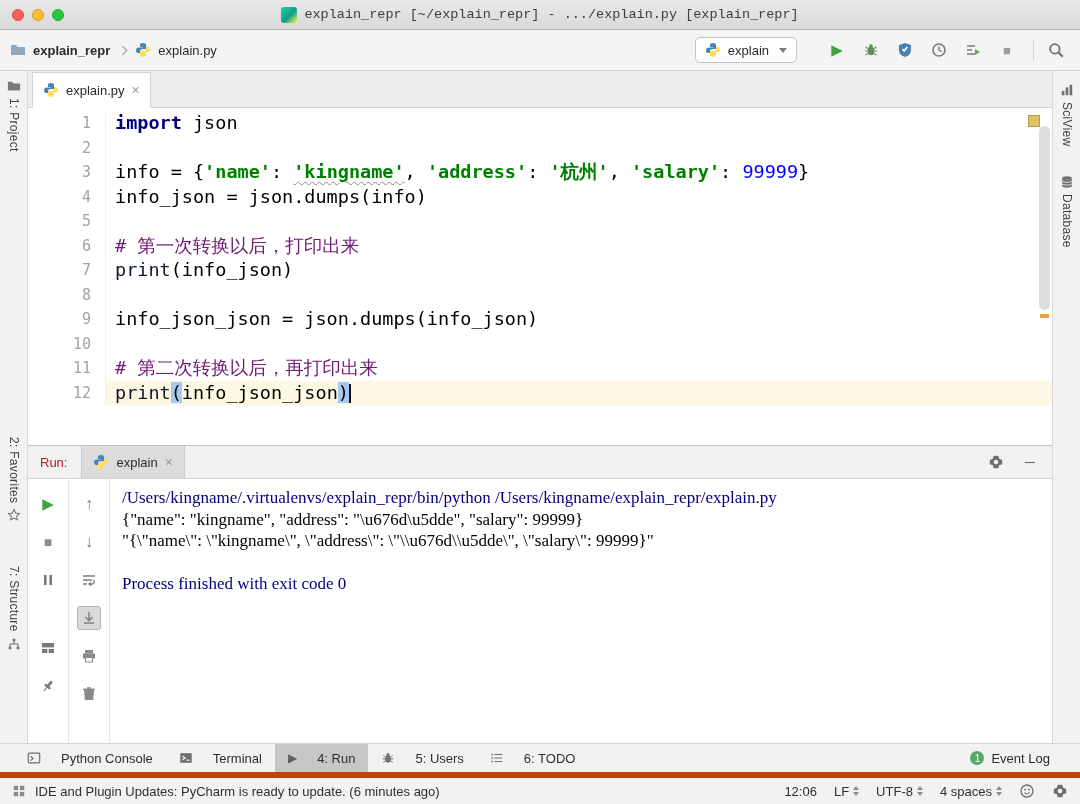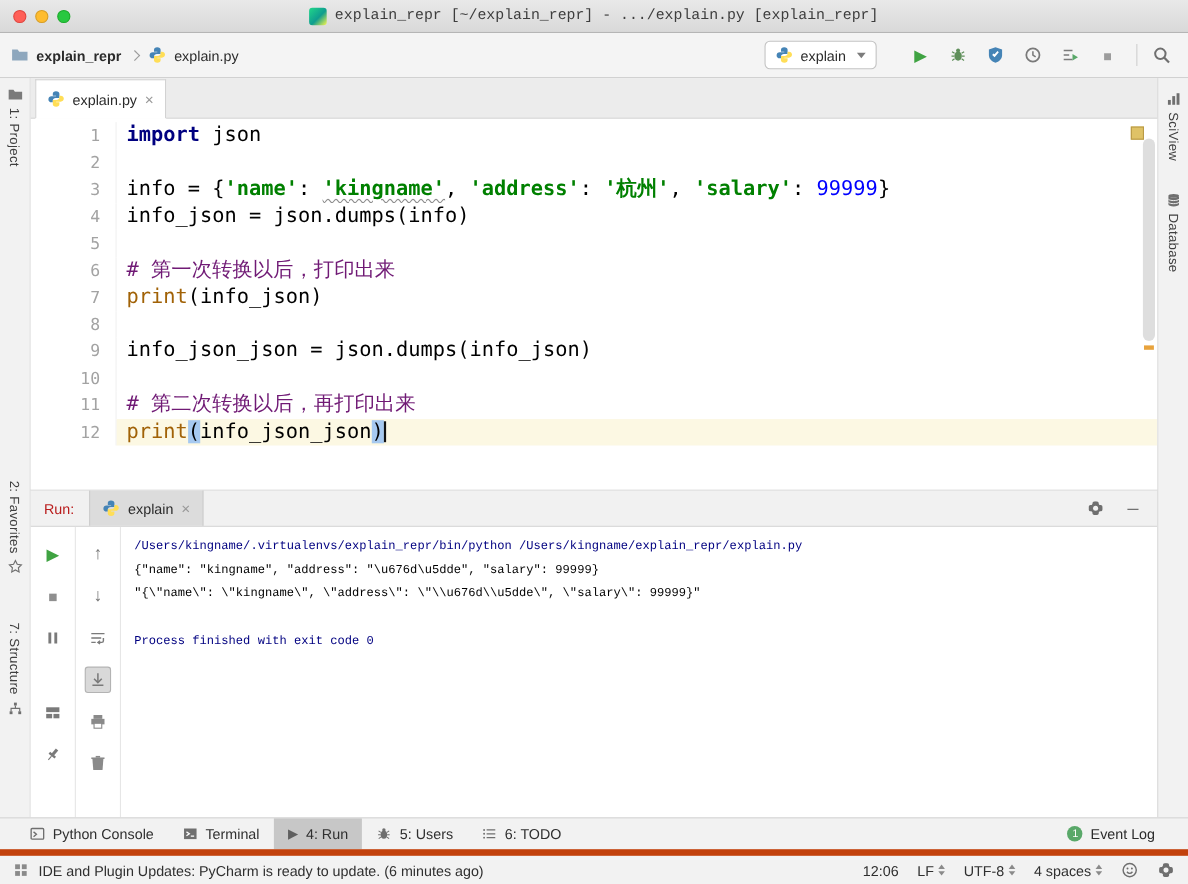--- a/index.html
+++ b/index.html
@@ -52,21 +52,21 @@
   .code-lines { padding-top:3px; }
   .code-line { display:flex; height:24.5px; line-height:24.5px; font-family:"DejaVu Sans Mono","DejaVu Sans",monospace; font-size:18.5px; white-space:pre; }
   .ln { flex:none; width:78px; padding-right:14px; text-align:right; color:#a3a3a3; font-size:15px; border-right:1px solid #f1f1f1; }
   .ct { flex:1; padding-left:9px; color:#000; }
   .code-line.hl .ct { background:#fcf8e3; }
   .kw { color:#000080; font-weight:bold; }
   .str { color:#008000; font-weight:bold; }
   .typo { text-decoration:underline wavy #8d8d8d 1px; text-underline-offset:3px; }
   .num { color:#0000ff; }
   .com { color:#701a75; }
-  .fn { color:#a16207; }
+  .fn { color:#0f172a; }
   .brace { background:#a6c9f0; }
   .caret { display:inline-block; width:2px; height:19px; background:#111; vertical-align:-4px; }
   .ed-scroll-thumb { position:absolute; right:2px; top:18px; width:11px; height:184px; background:rgba(0,0,0,.13); border-radius:6px; }
   .ed-stripe-mark { position:absolute; right:3px; top:206px; width:9px; height:4px; background:#e8a33d; }
   .inspect-sq { position:absolute; right:12px; top:7px; width:12px; height:12px; background:#dfc266; border:1px solid #b99a45; }
 
   
   .run-panel { height:298px; flex:none; display:flex; flex-direction:column; border-top:1px solid #c6c6c6; }
   .run-header { height:33px; flex:none; background:#f1f1f1; border-bottom:1px solid #d4d4d4; display:flex; align-items:center; }
   .run-label { margin-left:12px; color:#b91c1c; }
@@ -76,26 +76,26 @@
   .glyph-min { color:#5f5f5f; font-size:14px; }
   .run-body { flex:1; min-height:0; display:flex; background:#fff; }
   .rt-col { width:41px; flex:none; border-right:1px solid #e6e6e6; display:flex; flex-direction:column; align-items:center; padding-top:13px; gap:14px; }
   .rt-btn { width:24px; height:24px; display:flex; align-items:center; justify-content:center; border:1px solid transparent; border-radius:3px; }
   .rt-btn.toggled { background:#d9d9d9; border-color:#b3b3b3; }
   .rt-gap { height:16px; flex:none; }
   .glyph-rerun { color:#3fa342; font-size:15px; }
   .glyph-stop2 { color:#8f8f8f; font-size:14px; }
   .glyph-arrow { color:#7a7a7a; font-size:16px; font-weight:bold; }
   .console { flex:1; min-width:0; padding:8px 0 0 12px; overflow:hidden; }
-  .console-line { font-family:Liberation Mono, monospace; font-size:11px; line-height:21.5px; white-space:pre; color:#000; }
+  .console-line { font-family:Liberation Serif, serif; font-size:17px; line-height:21.5px; white-space:pre; color:#000; }
   .console-line.sys { color:#000080; }
 
   
   .bottombar { height:29px; flex:none; background:#f2f2f2; border-top:1px solid #d4d4d4; display:flex; align-items:stretch; padding-left:14px; }
-  .bb-item { display:flex; align-items:center; gap:7px; padding:0 13px; color:#2f2f2f; }
+  .bb-item { display:flex; align-items:center; gap:20px; padding:0 13px; color:#2f2f2f; }
   .bb-item.selected { background:#c7c7c7; }
   .bb-spacer { flex:1; }
   .bb-run-glyph { color:#5f5f5f; font-size:12px; }
   .event-dot { width:14px; height:14px; border-radius:50%; background:#59a869; color:#fff; font-size:10px; display:flex; align-items:center; justify-content:center; }
   .bb-right { margin-right:30px; display:flex; align-items:center; gap:7px; }
 
   
   .statusbar { height:32px; flex:none; background:#f2f2f2; border-top:6px solid #c2410c; display:flex; align-items:center; padding:2px 12px; }
   .sb-msg { margin-left:9px; color:#2f2f2f; }
   .sb-spacer { flex:1; }

